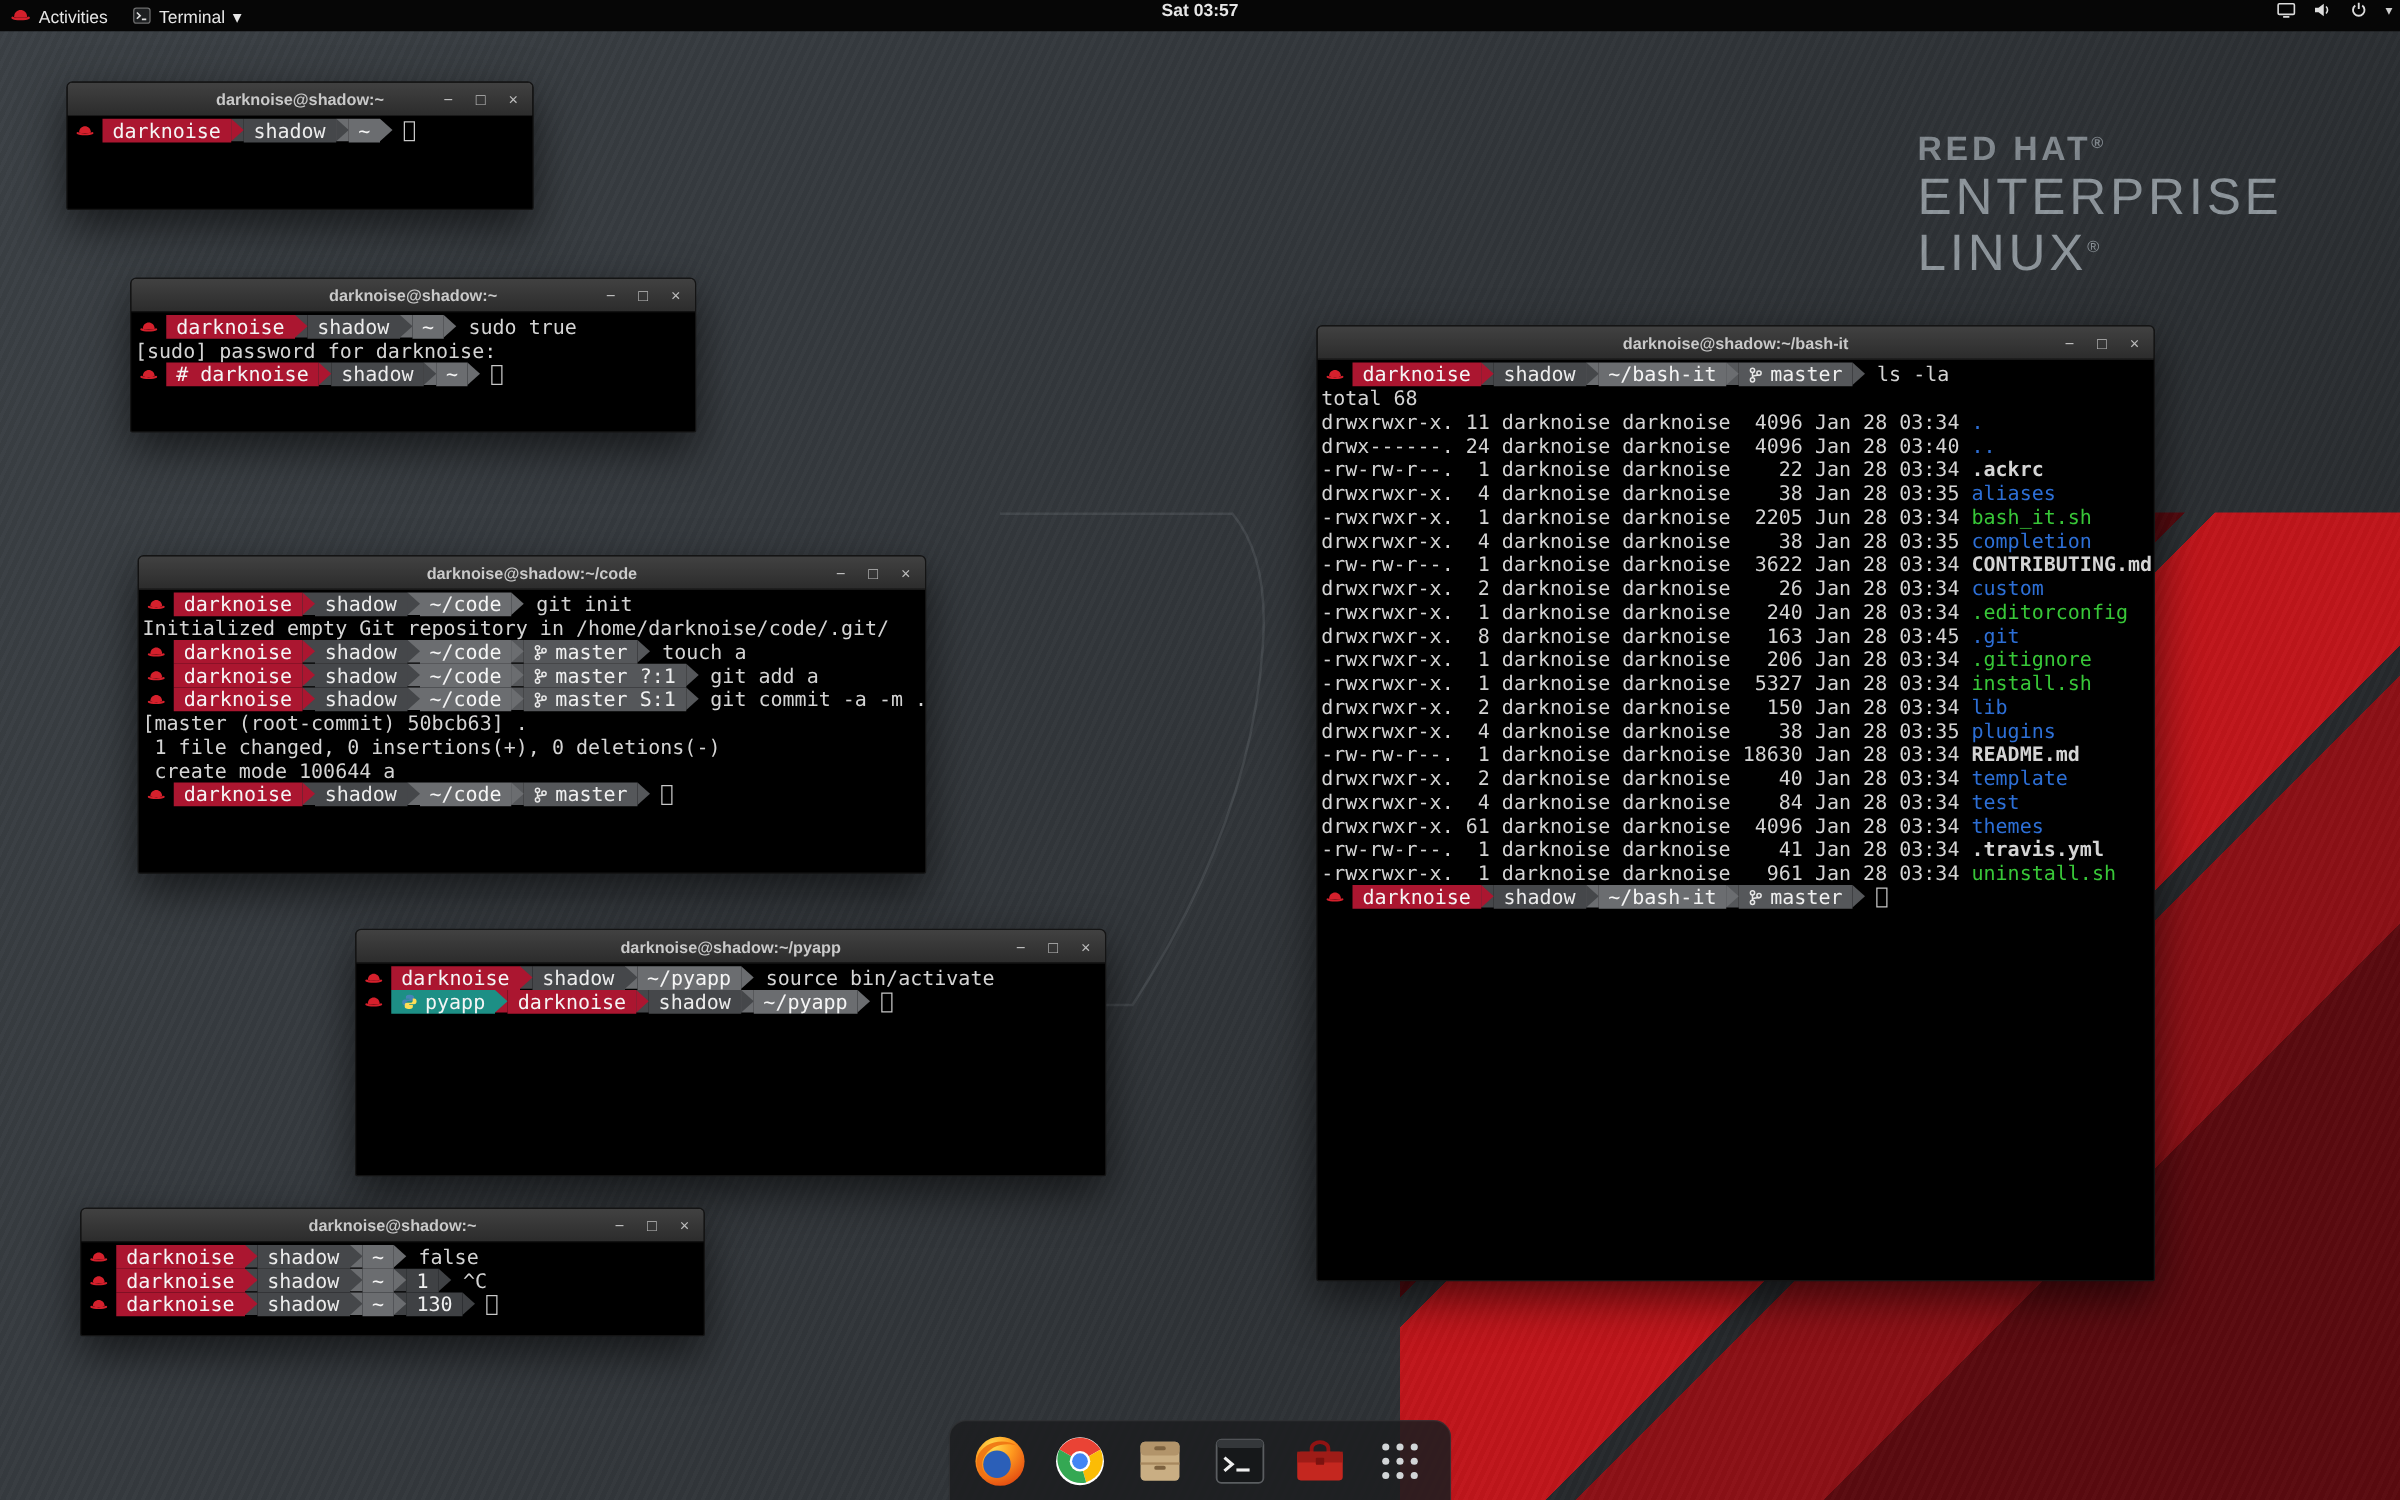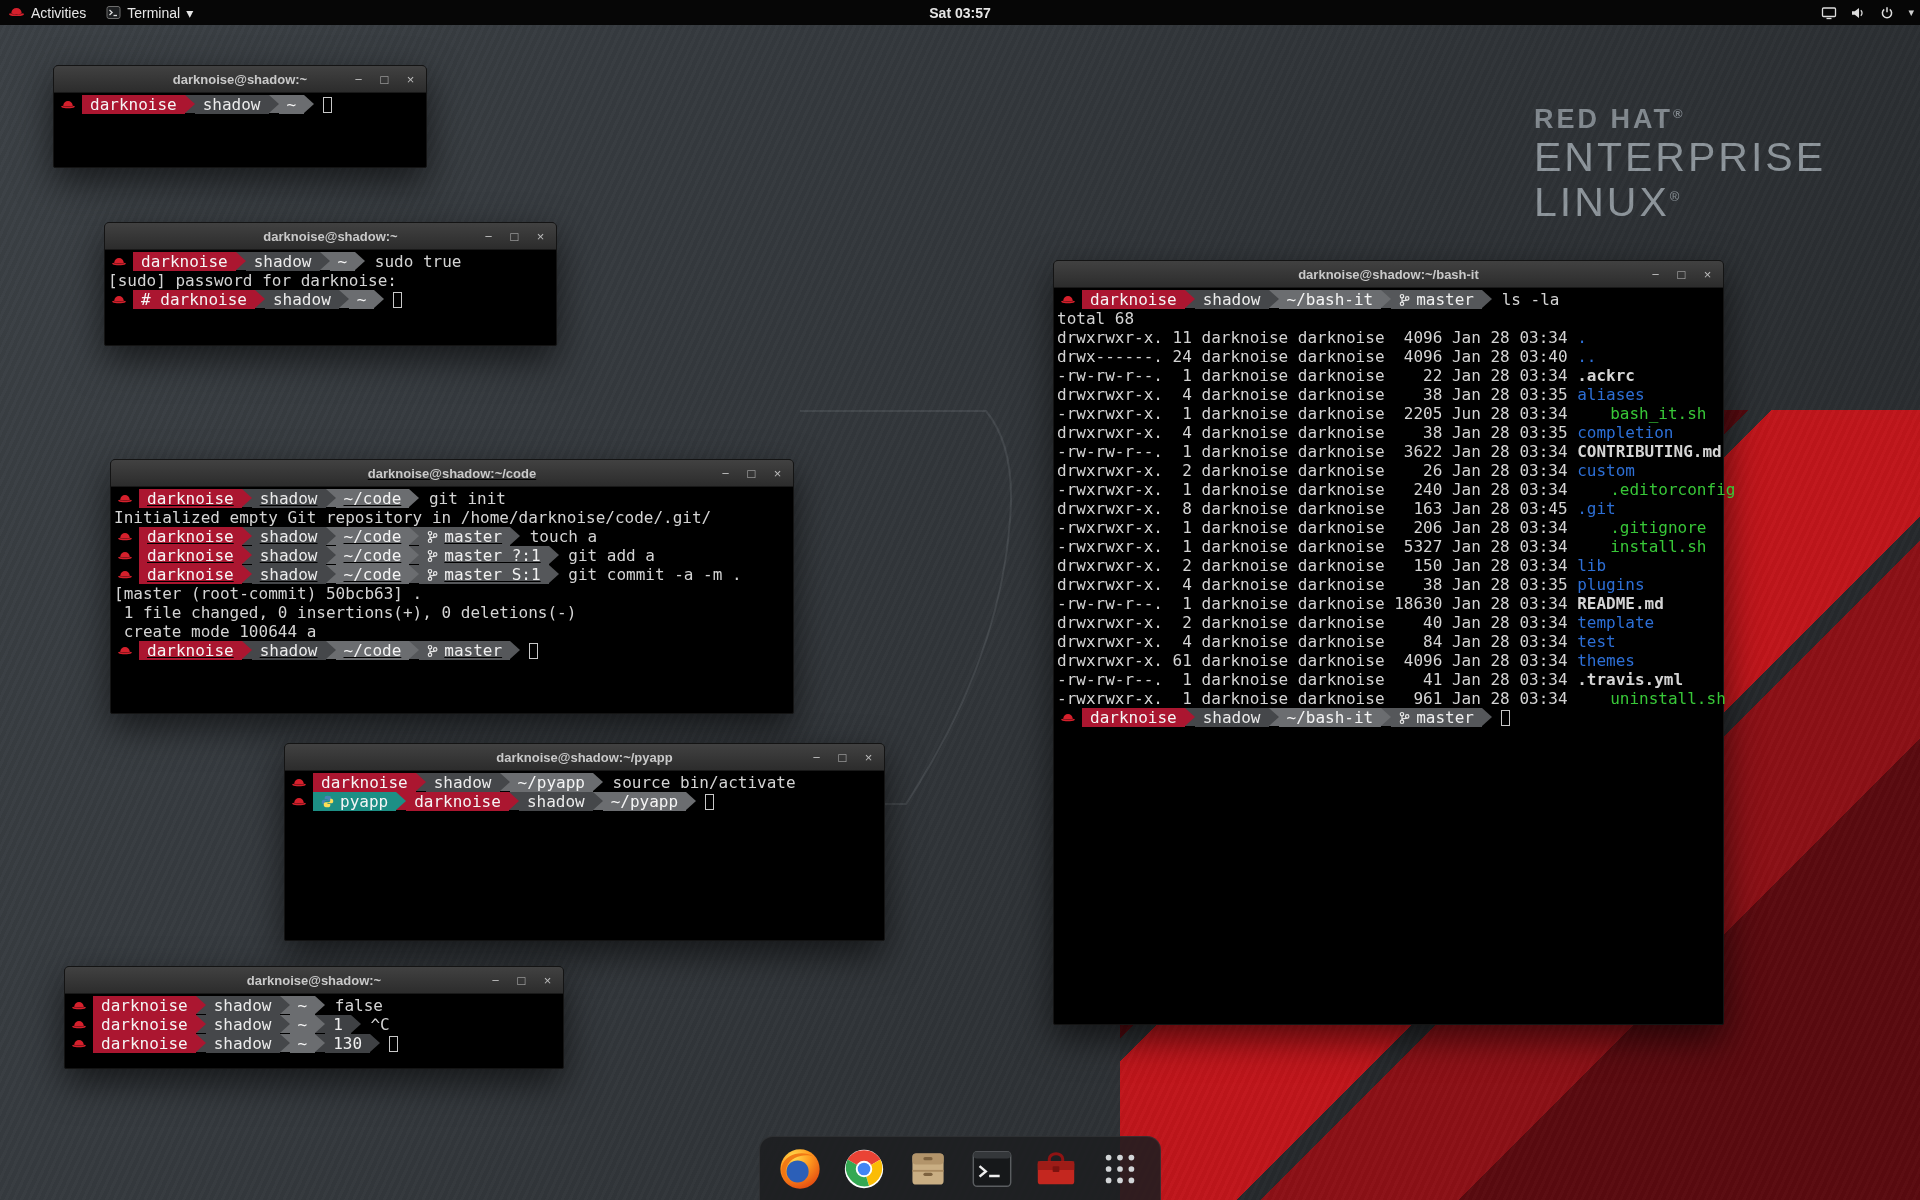--- a/index.html
+++ b/index.html
@@ -23,21 +23,21 @@
       #5a0a0f 71% 100%); }
   .arc-svg { position:absolute; left:790px; top:398px; opacity:.55; }
 
   .branding { position:absolute; left:1534px; top:104px; color:#8b9298; user-select:none; }
   .brand-redhat { font-size:27px; font-weight:bold; letter-spacing:3px; color:#82898f; }
   .brand-big { font-size:41px; letter-spacing:3px; color:#8d959b; line-height:1.1; }
   .reg { font-size:13px; vertical-align:super; }
 
   
   .topbar { position:absolute; top:0; left:0; right:0; height:25px; background:#060606;
-    display:flex; align-items:center; color:#e6e6e6; font-size:14px; z-index:70; }
+    display:flex; color:#e6e6e6; font-size:14px; z-index:70; }
   .tb-left { display:flex; align-items:center; gap:20px; padding-left:8px; }
   .tb-item { display:flex; align-items:center; gap:6px; cursor:default; }
   .tb-clock { position:absolute; left:50%; transform:translateX(-50%); font-weight:bold; }
   .tb-right { position:absolute; right:6px; display:flex; align-items:center; gap:13px; }
   .tb-right .chev { font-size:11px; color:#cfcfcf; }
 
   
   .window { position:absolute; background:#000; border:1px solid #141414;
     border-radius:5px 5px 2px 2px; box-shadow:0 14px 36px rgba(0,0,0,.58); z-index:10; }
   .titlebar { height:27px; background:linear-gradient(#414141,#2c2c2c);
@@ -47,28 +47,28 @@
   .controls { position:absolute; right:9px; top:0; height:100%;
     display:flex; align-items:center; gap:13px; color:#bdbdbd; font-size:13px; font-weight:normal; }
   .wbtn { width:13px; text-align:center; cursor:default; }
   .term { padding:2px 3px; font-family:"DejaVu Sans Mono","Liberation Mono",monospace;
     font-size:16px; color:var(--fg); }
   .term-line { display:flex; align-items:stretch; height:19px; line-height:19px; white-space:pre; }
   .seg { display:flex; align-items:center; padding:0 8px; gap:6px; }
   .pl-arrow { width:0; height:0; border-top:9.5px solid transparent;
     border-bottom:9.5px solid transparent; border-left:10px solid #000; }
   .cursor { width:9px; height:16px; border:1px solid var(--cursor); margin-left:9px; align-self:center; }
-  .fc-blue { color:var(--blue); } .fc-green { color:var(--green);margin-left:33px; } .fc-fg { color:var(--fg);font-weight:bold; }
+  .fc-blue { color:var(--blue); } .fc-green { color:var(--green); } .fc-fg { color:var(--fg);font-weight:bold; }
   .ico { display:flex; align-items:center; }
   .ico.lead { margin:0 6px 0 3px; }
   .ico svg { display:block; }
 
   #w1 { left:53px;  top:65px;  width:374px; height:103px; }
   #w2 { left:104px; top:222px; width:453px; height:124px; }
-  #w3 { left:110px; top:459px; width:684px; height:255px;text-decoration:underline; }
+  #w3 { left:110px; top:444px; width:631px; height:255px; }
   #w4 { left:284px; top:743px; width:601px; height:198px; }
   #w5 { left:64px;  top:966px; width:500px; height:103px; }
   #w6 { left:1053px; top:260px; width:671px; height:765px; z-index:12; }
 
   
   .dock { position:absolute; left:759px; bottom:0; width:402px; height:64px;
     background:rgba(28,30,32,.88); border:1px solid rgba(255,255,255,.07); border-bottom:none;
     border-radius:14px 14px 0 0; display:flex; align-items:center; justify-content:center;
     gap:14px; z-index:60; }
   .dock-item { width:50px; height:50px; display:flex; align-items:center; justify-content:center;

